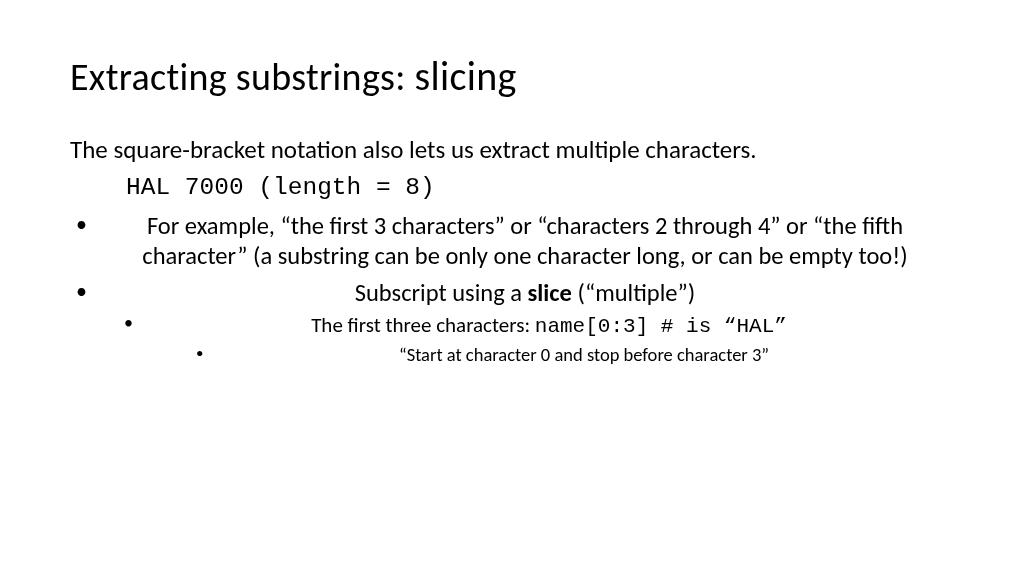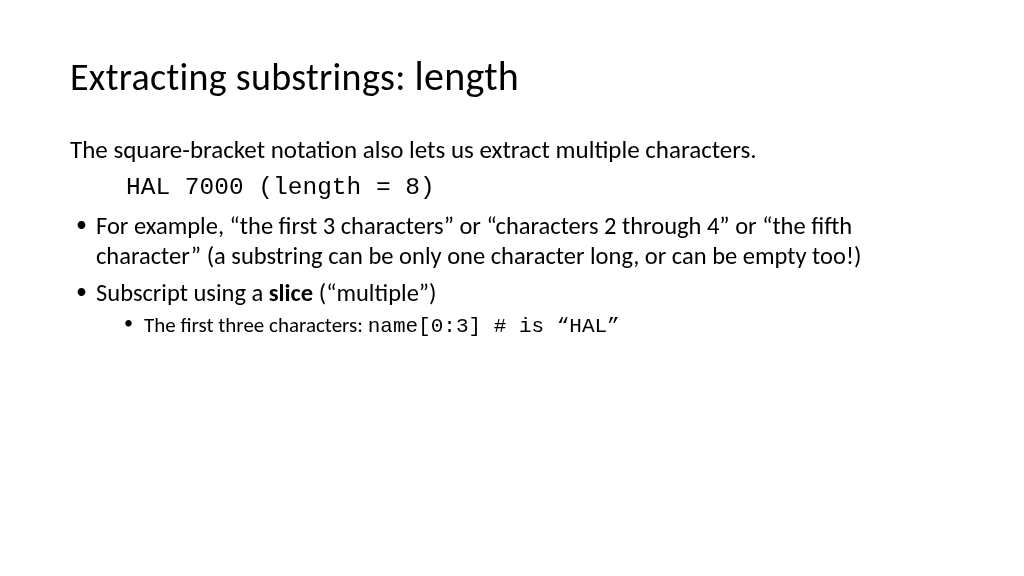--- a/index.html
+++ b/index.html
@@ -42,20 +42,21 @@
     ul.level1 {
       list-style: none;
       margin-top: 6px;
     }
     ul.level1 > li {
       font-size: 24.5px;
       line-height: 1.25;
       margin-bottom: 6px;
       position: relative;
       padding-left: 26px;
+      text-align: center;
     }
     ul.level1 > li::before {
       content: "•";
       position: absolute;
       left: 6px;
       top: 0;
       font-size: 22px;
     }
     ul.level2 {
       list-style: none;
@@ -97,32 +98,35 @@
       font-family: 'Courier New', Courier, monospace;
     }
     .bold-inline {
       font-weight: 700;
     }
   </style>
 </head>
 <body>
 
 <div class="title">
-  <span>Extracting substrings:  </span><span class="bold">length</span>
+  <span>Extracting substrings:  </span><span class="bold">slicing</span>
 </div>
 
 <div class="intro">The square-bracket notation also lets us extract multiple characters.</div>
 
 <div class="code-block">
   <div>HAL 7000 (length = 8)</div>
 </div>
 
 <ul class="level1">
   <li>For example, “the first 3 characters” or “characters 2 through 4” or “the fifth character” (a substring can be only one character long, or can be empty too!)</li>
   <li>
     <span>Subscript using a </span><span class="bold-inline">slice</span><span> (“multiple”)</span>
     <ul class="level2">
       <li>
         <span>The first three characters: </span><span class="mono">name[0:3]    # is “HAL”</span>
+        <ul class="level3">
+          <li>“Start at character 0 and stop before character 3”</li>
+        </ul>
       </li>
     </ul>
   </li>
 </ul>
 
 </body></html>

